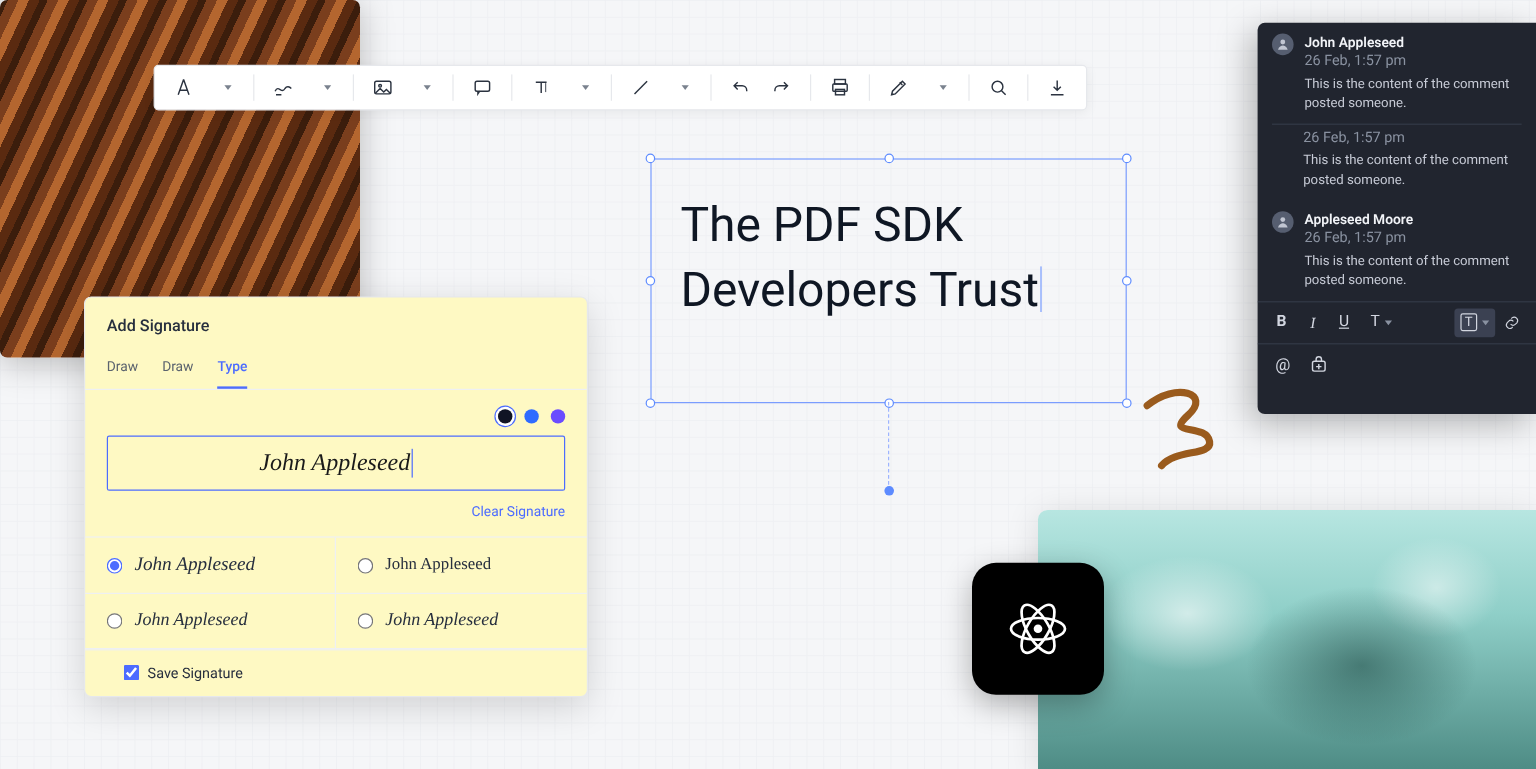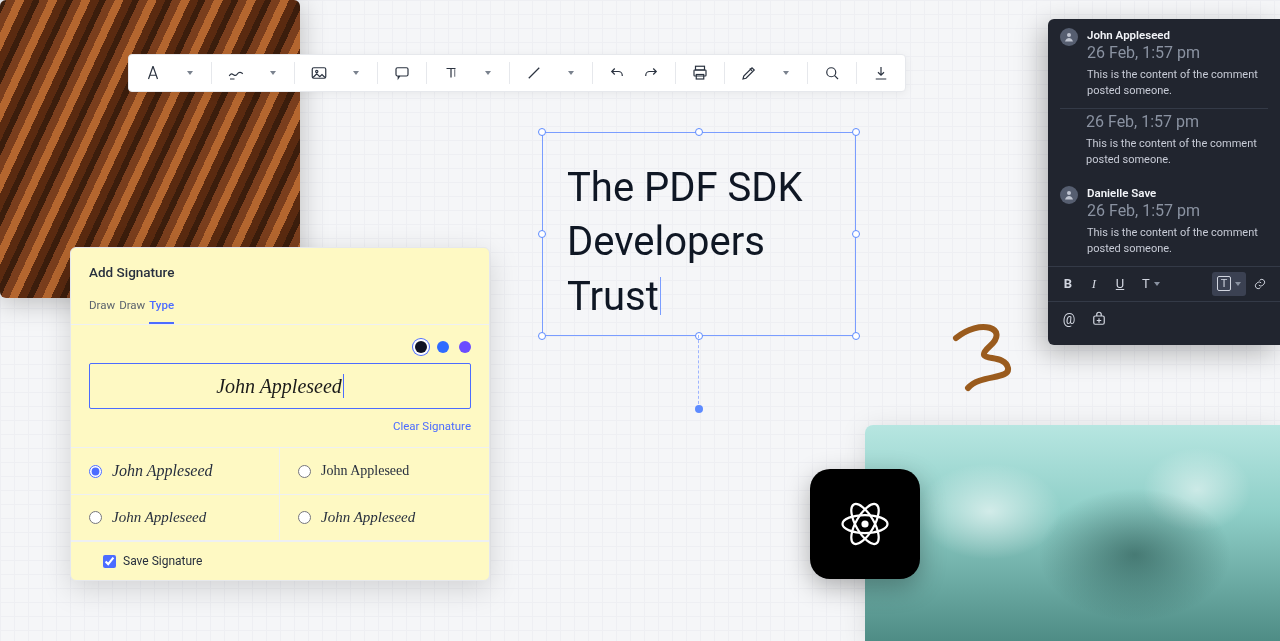--- a/index.html
+++ b/index.html
@@ -56,21 +56,21 @@
   }
   .tbtn svg { width: 18px; height: 18px; stroke:#2b3340; fill:none; stroke-width:1.6; }
   .tbtn.drop::after {
     content:""; display:inline-block; width:0;height:0;
     border-left:3px solid transparent;border-right:3px solid transparent;border-top:4px solid #7a828e;
     margin-left:5px;
   }
   .sep { width:1px; height:22px; background:#e6e8ec; margin:0 2px; }
   
   .hero {
-    position: absolute; left: 542px; top: 132px; width: 314px; height: 204px;
+    position: absolute; left: 542px; top: 132px; width: 397px; height: 204px;
     border: 1px solid #7a9dff; background: rgba(255,255,255,0);
     font-size: 40px; line-height: 1.36; color:#0f1724; padding: 28px 24px;
     font-weight: 400;
   }
   .hero-cursor { display:inline-block; width:1px; height:38px; background:#7a9dff; vertical-align:-5px; margin-left:1px;}
   .handle { position:absolute; width:8px; height:8px; border:1px solid #5d8bff; background:#fff; border-radius:50%; }
   .hNW{left:-5px;top:-5px}.hN{left:calc(50% - 4px);top:-5px}.hNE{right:-5px;top:-5px}
   .hW{left:-5px;top:calc(50% - 4px)}.hE{right:-5px;top:calc(50% - 4px)}
   .hSW{left:-5px;bottom:-5px}.hS{left:calc(50% - 4px);bottom:-5px}.hSE{right:-5px;bottom:-5px}
   .hero-stem{position:absolute;left:calc(50% - 1px);bottom:-74px;width:1px;height:74px;border-left:1px dashed #9db4ff;}
@@ -79,21 +79,21 @@
   .scribble { position:absolute; left:950px; top:318px; }
   .scribble svg { stroke:#9a5b1d; stroke-width:6; fill:none; stroke-linecap:round; }
   
   .sig {
     position:absolute; left:70px; top:247px; width:420px;
     background:#fef9c3; border:1px solid #e6e8ec; border-radius:6px;
     box-shadow:0 8px 30px rgba(0,0,0,0.15);
     font-size:13px; color:#272f3e;
   }
   .sig-header { padding:16px 18px 10px; font-size:13.5px; font-weight:500; }
-  .sig-tabs { display:flex; gap:4px; padding:0 18px; border-bottom:1px solid #eef0f3; font-size:11.5px; color:#5b636e; }
+  .sig-tabs { display:flex; gap:20px; padding:0 18px; border-bottom:1px solid #eef0f3; font-size:11.5px; color:#5b636e; }
   .sig-tab { padding:8px 0 10px; cursor:pointer; }
   .sig-tab.active { color:#4c6cff; border-bottom:2px solid #4c6cff; font-weight:500;}
   .sig-body { padding:16px 18px 10px; }
   .colors { display:flex; justify-content:flex-end; gap:10px; margin-bottom:10px;}
   .cdot { width:12px;height:12px;border-radius:50%; cursor:pointer;}
   .cdot.sel{ box-shadow:0 0 0 2px #fff, 0 0 0 3px #4c6cff; }
   .sig-input {
     width:100%; height:46px; border:1.4px solid #4c6cff; border-radius:2px;
     display:flex; align-items:center; justify-content:center;
     font-family: 'Brush Script MT', cursive; font-size:20px; color:#1a1a1a; font-style:italic;
@@ -102,21 +102,21 @@
   .clear { text-align:right; padding:10px 0 4px; color:#4c6cff; font-size:11.5px; cursor:pointer;}
   .sig-grid { display:grid; grid-template-columns:1fr 1fr; border-top:1px solid #eef0f3; }
   .sig-cell { display:flex; align-items:center; gap:10px; padding:14px 18px; border-bottom:1px solid #eef0f3; font-size:16px;}
   .sig-cell:nth-child(odd){ border-right:1px solid #eef0f3;}
   .sig-cell input[type=radio]{ accent-color:#4c6cff; }
   .font-a{font-family:'Brush Script MT',cursive;font-style:italic;}
   .font-b{font-family:'Comic Sans MS',cursive;font-size:14px;}
   .font-c{font-family:'Segoe Script',cursive;font-style:italic;font-size:15px;}
   .font-d{font-family:'Lucida Handwriting',cursive;font-style:italic;font-size:15px;}
   .sig-footer{display:flex;align-items:center;justify-content:space-between;padding:12px 14px;border-top:1px solid #eef0f3;font-size:12px;}
-  .sig-footer label{display:flex;align-items:flex-end;gap:7px;padding-left:18px;}
+  .sig-footer label{display:flex;align-items:flex-start;gap:7px;padding-left:18px;}
   .sig-footer input[type=checkbox]{accent-color:#4c6cff;}
   .sig-actions{display:flex;gap:8px;}
   .btn{padding:6px 14px;border-radius:3px;font-size:12.5px;border:1px solid #dfe2e8;background:#fff;cursor:pointer;}
   .btn.primary{background:#4c6cff;border-color:#4c6cff;color:#fff;}
   
   .react-badge{
     position:absolute; left:810px; top:469px; width:110px; height:110px; background:#000;
     border-radius:20px; display:flex; align-items:center; justify-content:center;
     box-shadow:0 8px 26px rgba(0,0,0,0.3);
   }
@@ -128,21 +128,21 @@
     box-shadow:-6px 8px 28px rgba(0,0,0,0.28);
     font-size:11.5px; display:flex; flex-direction:column;
     overflow:hidden;
   }
   .cmt { padding:9px 12px 9px 12px; display:flex; gap:9px; }
   .cmt + .cmt-sep { height:1px; background:#343a47; margin:0 12px;}
   .avatar { width:18px;height:18px;border-radius:50%;background:#565e70;display:flex;align-items:center;justify-content:center;flex-shrink:0;}
   .avatar svg{width:12px;height:12px;fill:#c1c6d2;}
   .cmt-body{flex:1;min-width:0;}
   .cmt-name{font-weight:600;font-size:11.5px;color:#f2f4f8;}
-  .cmt-meta{font-size:16px;color:#8a92a1;margin-top:1px;}
+  .cmt-meta{font-size:12px;color:#8a92a1;margin-top:1px;}
   .cmt-text{font-size:11px;color:#c7cbd6;margin-top:5px;line-height:1.45;}
   .cmt-reply{padding:2px 12px 9px 38px;}
   .fmt-row{display:flex;align-items:center;gap:2px;padding:5px 8px;border-top:1px solid #343a47;}
   .fbtn{width:24px;height:24px;display:flex;align-items:center;justify-content:center;color:#d2d6e0;border-radius:3px;cursor:pointer;font-size:13px;}
   .fbtn.wide{width:34px;}
   .fbtn.sel{background:#3b4152;}
   .fbtn svg{width:14px;height:14px;fill:none;stroke:#d2d6e0;stroke-width:1.6;}
   .fdrop::after{content:"";border-left:3px solid transparent;border-right:3px solid transparent;border-top:4px solid #8a92a1;margin-left:4px;}
   .placeholder-row{padding:9px 12px;color:#7b8394;font-size:11px;border-top:1px solid #343a47;}
   .mention-row{display:flex;gap:12px;padding:8px 12px;border-top:1px solid #343a47;}
@@ -337,21 +337,21 @@
     <div class="cmt-text">This is the content of the comment posted someone.</div>
   </div>
   <div class="cmt">
     <div class="avatar">
         <svg viewBox="0 0 24 24">
           <circle cx="12" cy="8" r="4"></circle>
           <path d="M4 21c1-5 6-7 8-7s7 2 8 7z"></path>
         </svg>
       </div>
     <div class="cmt-body">
-      <div class="cmt-name">Danielle Save</div>
+      <div class="cmt-name">Appleseed Moore</div>
       <div class="cmt-meta">26 Feb, 1:57 pm</div>
       <div class="cmt-text">This is the content of the comment posted someone.</div>
     </div>
   </div>
   <div class="fmt-row">
     <div class="fbtn" style="font-weight:700">B</div>
     <div class="fbtn" style="font-style:italic;font-family:serif">I</div>
     <div class="fbtn" style="text-decoration:underline">U</div>
     <div class="fbtn wide fdrop">T</div>
     <div style="flex:1"></div>

